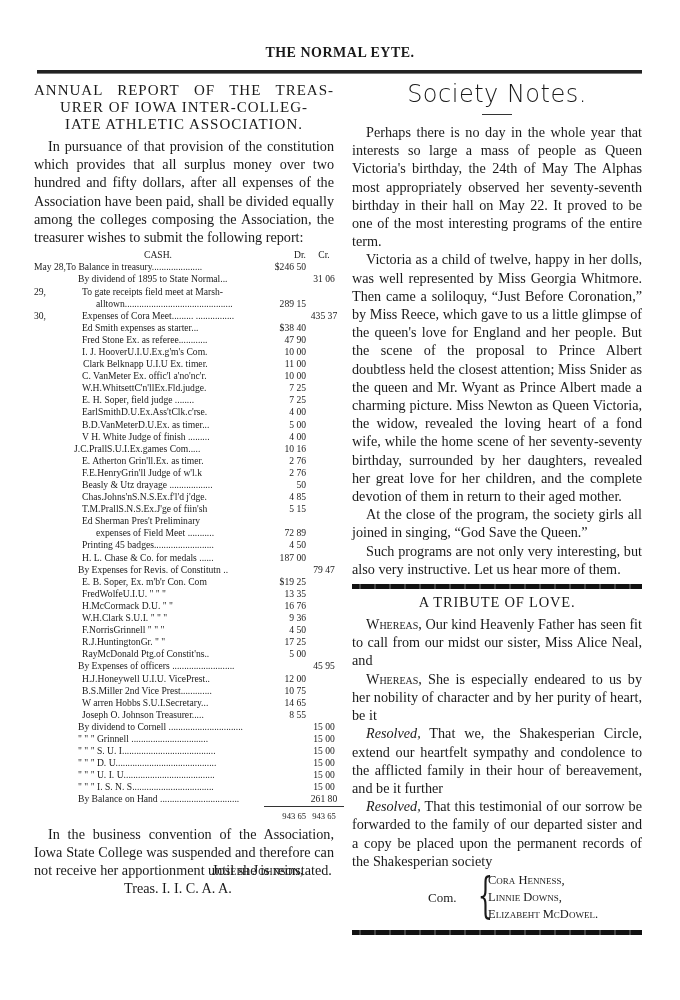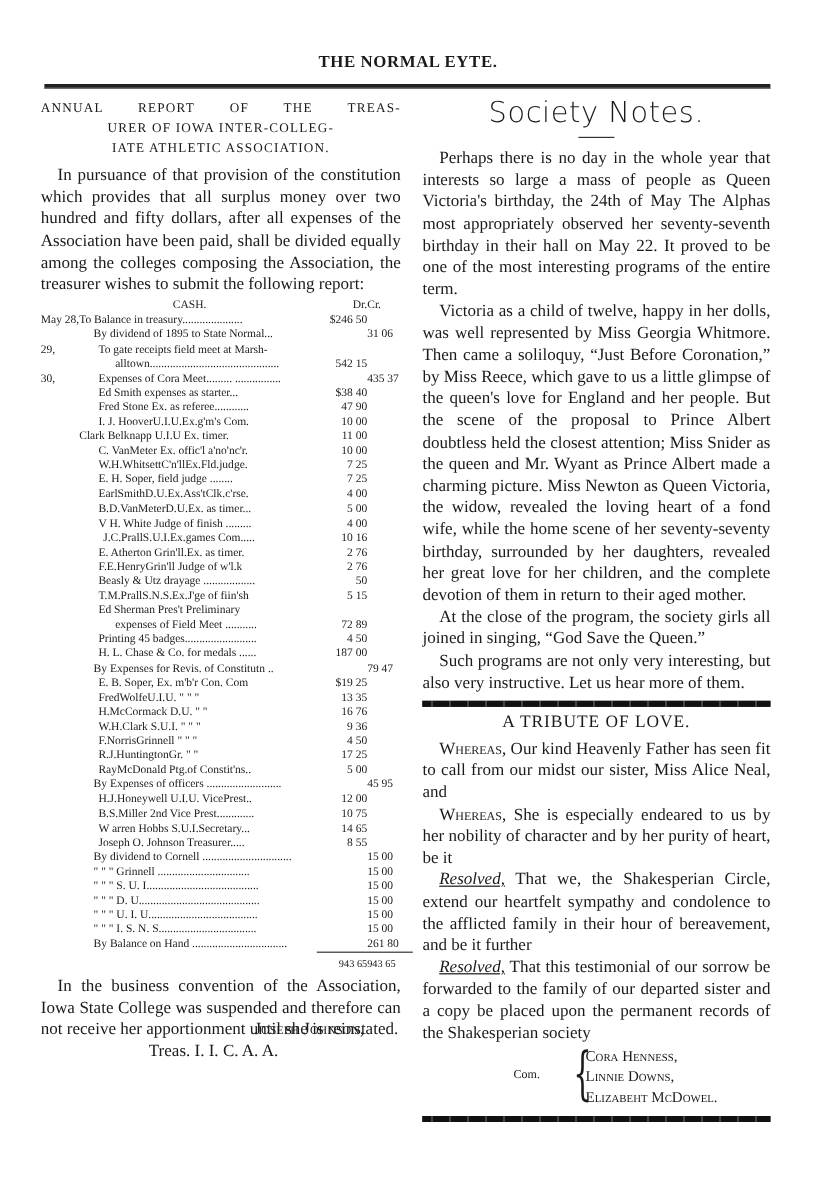--- a/index.html
+++ b/index.html
@@ -4,47 +4,47 @@
 <style>
   html, body { margin: 0; padding: 0; background: #ffffff; }
   body { width: 680px; height: 1000px; position: relative; overflow: hidden;
          font-family: "Liberation Serif", "DejaVu Serif", serif; color: #1a1a1a; }
   .masthead { position: absolute; top: 45px; left: 0; width: 680px; text-align: center;
               font-weight: bold; font-size: 14px; letter-spacing: 0.5px; }
   .rule-top { position: absolute; top: 70px; left: 37px; width: 605px; height: 3px;
               background: #222; border-bottom: 1px solid #777; }
   .col-left { position: absolute; top: 78px; left: 34px; width: 300px; }
   .col-right { position: absolute; top: 78px; left: 352px; width: 290px; }
-  .report-title { font-size: 11px; text-align: center; letter-spacing: 1px; line-height: 17px;
+  .report-title { font-size: 15px; text-align: center; letter-spacing: 1px; line-height: 17px;
                   margin: 4px 0 4px 0; }
   .report-title .t1 { display: block; text-align: justify; text-align-last: justify; }
   p.body { font-size: 14.2px; line-height: 18.2px; margin: 0; text-align: justify; text-indent: 14px; }
   .ledger { font-size: 9.6px; line-height: 12.1px; margin-top: 3px; position: relative; }
   .lrow { position: relative; height: 12.1px; white-space: nowrap; }
   .lrow .date { position: absolute; left: 0; width: 42px; text-align: left; }
   .lrow .desc { position: absolute; }
   .lrow .dr { position: absolute; left: 232px; width: 40px; text-align: right; }
-  .lrow .cr { position: absolute; left: 272px; width: 36px; text-align: left; }
+  .lrow .cr { position: absolute; left: 272px; width: 36px; text-align: center; }
   .lrow .sub { position: absolute; left: 238px; width: 34px; text-align: right; }
   .hdr .desc { left: 110px; }
   .totals-rule { position: absolute; left: 230px; width: 80px; top: 0; border-top: 1px solid #333; }
   .sig { font-size: 14.2px; line-height: 18px; }
   .smallcaps { font-variant: small-caps; }
   .society-title { text-align: center; font-family: "DejaVu Sans", sans-serif; font-weight: 300;
                    font-size: 24px; letter-spacing: 0.5px; margin: 2px 0 6px 0; }
   .short-rule { width: 30px; height: 1px; background: #333; margin: 0 auto 8px auto; }
   .black-bar { height: 5px; background: #111; margin: 6px 0 5px 0;
                background-image: repeating-linear-gradient(90deg, #111 0 7px, #444 7px 9px, #111 9px 15px); }
   .tribute-title { text-align: center; font-size: 14.5px; letter-spacing: 0.8px; margin: 4px 0 4px 0; }
   .committee { position: relative; height: 54px; font-size: 12px; margin-top: 2px; }
-  .committee .com { position: absolute; left: 76px; top: 18px; font-size: 10px; }
+  .committee .com { position: absolute; left: 76px; top: 18px; font-size: 13px; }
   .committee .brace { position: absolute; left: 118px; top: -4px; font-size: 48px; line-height: 54px;
                       font-family: "DejaVu Serif", serif; transform: scaleX(0.5); }
   .committee .names { position: absolute; left: 136px; top: 0; line-height: 17px; font-size: 12.5px; }
-  em.it { font-style: italic; text-decoration: underline; }
+  em.it { font-style: italic; }
 </style>
 </head>
 <body>
 
 <div class="masthead">THE NORMAL EYTE.</div>
 <div class="rule-top"></div>
 
 <div class="col-left">
   <div class="report-title">
     <span class="t1">ANNUAL REPORT OF THE TREAS-</span>
@@ -78,21 +78,21 @@
           <span class="date">29,</span>
           <span class="desc" style="left: 48px;">To gate receipts field meet at Marsh-</span>
           <span class="sub"></span>
           <span class="dr"></span>
           <span class="cr"></span>
         </div>
         <div class="lrow">
           <span class="date"></span>
           <span class="desc" style="left: 62px;">alltown.............................................</span>
           <span class="sub"></span>
-          <span class="dr">542 15</span>
+          <span class="dr">289 15</span>
           <span class="cr"></span>
         </div>
         <div class="lrow">
           <span class="date">30,</span>
           <span class="desc" style="left: 48px;">Expenses of Cora Meet......... ................</span>
           <span class="sub"></span>
           <span class="dr"></span>
           <span class="cr">435 37</span>
         </div>
         <div class="lrow">
@@ -111,21 +111,21 @@
         </div>
         <div class="lrow">
           <span class="date"></span>
           <span class="desc" style="left: 48px;">I. J. HooverU.I.U.Ex.g'm's Com.</span>
           <span class="sub">10 00</span>
           <span class="dr"></span>
           <span class="cr"></span>
         </div>
         <div class="lrow">
           <span class="date"></span>
-          <span class="desc" style="left: 32px;">Clark Belknapp U.I.U Ex. timer.</span>
+          <span class="desc" style="left: 49px;">Clark Belknapp U.I.U Ex. timer.</span>
           <span class="sub">11 00</span>
           <span class="dr"></span>
           <span class="cr"></span>
         </div>
         <div class="lrow">
           <span class="date"></span>
           <span class="desc" style="left: 48px;">C. VanMeter Ex. offic'l a'no'nc'r.</span>
           <span class="sub">10 00</span>
           <span class="dr"></span>
           <span class="cr"></span>
@@ -160,21 +160,21 @@
         </div>
         <div class="lrow">
           <span class="date"></span>
           <span class="desc" style="left: 48px;">V H. White Judge of finish .........</span>
           <span class="sub">4 00</span>
           <span class="dr"></span>
           <span class="cr"></span>
         </div>
         <div class="lrow">
           <span class="date"></span>
-          <span class="desc" style="left: 52px; text-align: center;">J.C.PrallS.U.I.Ex.games Com.....</span>
+          <span class="desc" style="left: 40px; text-align: center;">J.C.PrallS.U.I.Ex.games Com.....</span>
           <span class="sub">10 16</span>
           <span class="dr"></span>
           <span class="cr"></span>
         </div>
         <div class="lrow">
           <span class="date"></span>
           <span class="desc" style="left: 48px;">E. Atherton Grin'll.Ex. as timer.</span>
           <span class="sub">2 76</span>
           <span class="dr"></span>
           <span class="cr"></span>
@@ -183,20 +183,27 @@
           <span class="date"></span>
           <span class="desc" style="left: 48px;">F.E.HenryGrin'll Judge of w'l.k</span>
           <span class="sub">2 76</span>
           <span class="dr"></span>
           <span class="cr"></span>
         </div>
         <div class="lrow">
           <span class="date"></span>
           <span class="desc" style="left: 48px;">Beasly &amp; Utz drayage ..................</span>
           <span class="sub">50</span>
+          <span class="dr"></span>
+          <span class="cr"></span>
+        </div>
+        <div class="lrow">
+          <span class="date"></span>
+          <span class="desc" style="left: 48px;">Chas.Johns'nS.N.S.Ex.f'l'd j'dge.</span>
+          <span class="sub">4 85</span>
           <span class="dr"></span>
           <span class="cr"></span>
         </div>
         <div class="lrow">
           <span class="date"></span>
           <span class="desc" style="left: 48px;">T.M.PrallS.N.S.Ex.J'ge of fiin'sh</span>
           <span class="sub">5 15</span>
           <span class="dr"></span>
           <span class="cr"></span>
         </div>

